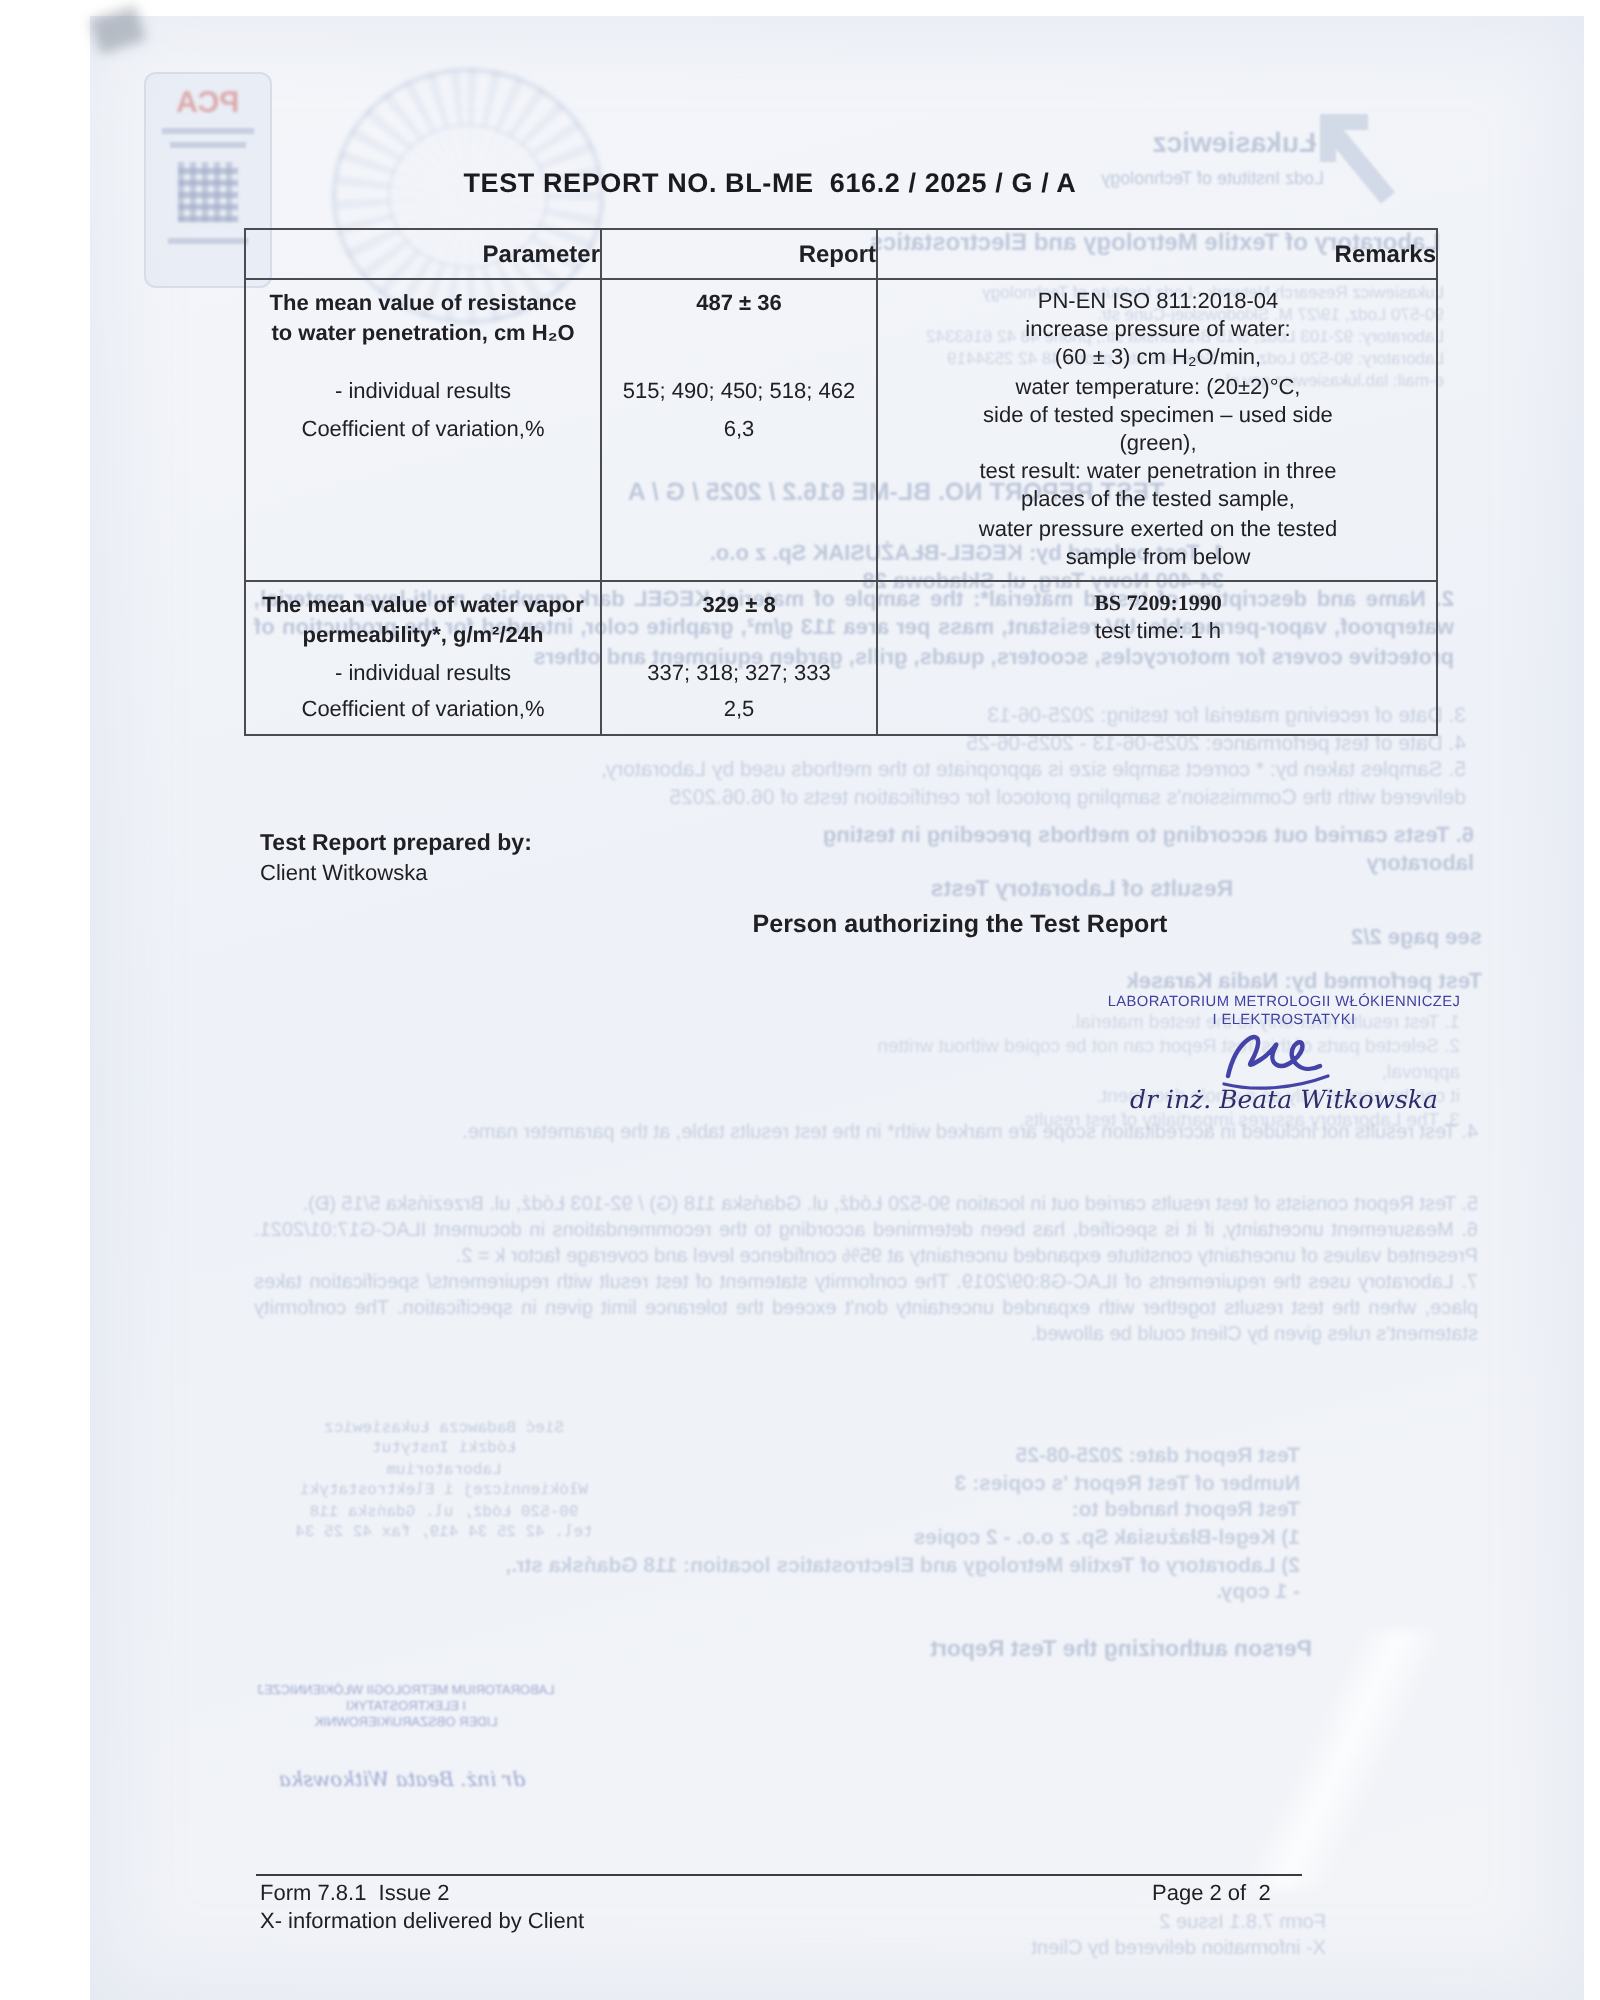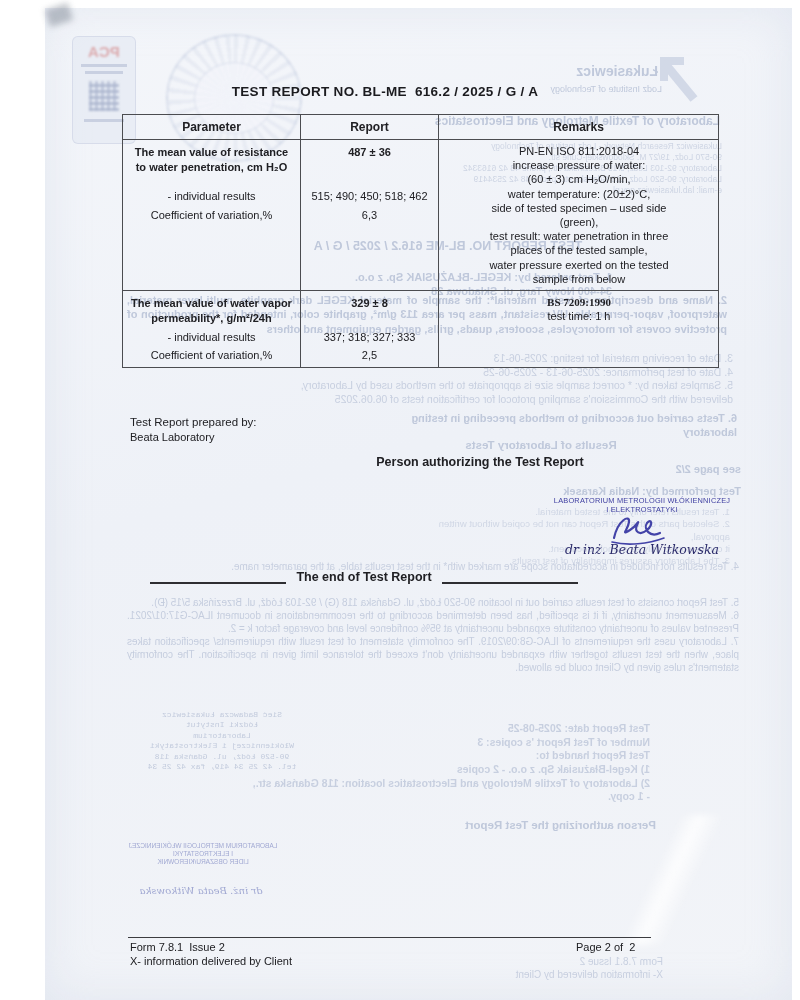--- a/index.html
+++ b/index.html
@@ -33,40 +33,40 @@
               background:rgba(242,244,249,.72);}
   .crease{position:absolute;left:575px;top:815px;width:190px;height:130px;filter:blur(3px);
           background:linear-gradient(115deg,transparent 42%,rgba(255,255,255,.8) 50%,transparent 60%);}
   .stampm-blue{color:rgba(122,132,192,.8);}
   
   .content{position:absolute;inset:0;z-index:2;}
   .title{position:absolute;left:180px;top:84px;width:410px;text-align:center;
          font-weight:700;font-size:13.5px;letter-spacing:.3px;white-space:pre;color:#1b1b1f;}
   table.results{position:absolute;left:122px;top:114px;width:596px;border-collapse:collapse;table-layout:fixed;}
   table.results td,table.results th{border:1.2px solid #4b4c50;vertical-align:top;padding:0;}
-  table.results th{height:24px;vertical-align:middle;text-align:center;font-size:12px;font-weight:700;margin-top:44px;}
+  table.results th{height:24px;vertical-align:middle;text-align:right;font-size:12px;font-weight:700;margin-top:44px;}
   .c-param,.c-val,.c-rem{font-size:11px;text-align:center;}
   .c-param{padding:5px 8px 4px 8px !important;}
   .c-val{padding:5px 4px 4px 4px !important;text-align:center;}
   .c-rem{padding:4px 6px 4px 7px !important;}
   .c-rem div{line-height:14.2px;white-space:pre-line;}
   .l1,.l2,.l3{white-space:pre-line;line-height:15px;}
   .bold{font-weight:700;}
   tr.r1 .l1{min-height:43px;}
   tr.r1 .l2{margin-top:1px;}
   tr.r1 .l3{margin-top:4px;}
   tr.r2 .l1{min-height:32px;}
   tr.r2 .l2{margin-top:2px;}
   tr.r2 .l3{margin-top:3px;}
   tr.r1 .rem-title{font-weight:400;}
   tr.r2 .rem-title{font-weight:700;font-family:Liberation Serif, serif;}
   td.cond{padding:7px 10px !important;font-size:11px;line-height:15px;}
   .cond-text{white-space:pre-line;}
   .prepared{position:absolute;left:130px;top:415px;font-size:11px;line-height:15px;}
-  .prepared .lbl{font-weight:400;font-size:11.5px;}
+  .prepared .lbl{font-weight:700;font-size:11.5px;}
   .authorizing{position:absolute;left:330px;top:455px;width:300px;text-align:center;
                font-weight:700;font-size:12.5px;}
   .stamp{position:absolute;left:543px;top:496px;width:198px;text-align:center;color:#4040a2;}
   .stamp .s1{font-size:7.4px;letter-spacing:.2px;line-height:9px;}
   .stamp .s3{font-family:"Liberation Serif",serif;font-weight:600;font-size:13px;letter-spacing:.4px;margin-top:1px;}
   .stamp .sig{margin:-2px auto -6px auto;display:block;}
   .stamp .nm{font-family:"DejaVu Serif",serif;font-style:italic;font-size:12.5px;color:#2c2c6b;}
   .endline{position:absolute;left:150px;top:568px;width:428px;display:flex;align-items:flex-end;}
   .endline .rule{flex:1;border-bottom:2px solid #2e2e32;height:14px;}
   .endline .lbl{font-weight:700;font-size:12.5px;margin:0 10px;white-space:pre;}
@@ -214,39 +214,34 @@
       <td class="c-rem">
         <div class="rem-title">BS 7209:1990</div>
         <div>test time: 1 h</div>
       </td>
     </tr>
   </tbody>
     </table>
 
   <div class="prepared">
     <div class="lbl">Test Report prepared by:</div>
-    <div>Beata Laboratory</div>
+    <div>Client Witkowska</div>
   </div>
 
   <div class="authorizing">Person authorizing the Test Report</div>
 
   <div class="stamp">
     <div class="s1">LABORATORIUM METROLOGII WŁÓKIENNICZEJ</div>
     <div class="s1">I ELEKTROSTATYKI</div>
     <svg class="sig" width="76" height="36" viewBox="0 0 76 36">
       <path d="M10 26 C 14 8, 26 2, 25 10 C 24 18, 16 24, 26 18 C 33 14, 36 6, 33 13 C 30 20, 36 24, 43 18 C 50 12, 47 6, 43 11 C 39 17, 46 26, 56 21" stroke="#4343a8" stroke-width="2.2" fill="none" stroke-linecap="round"></path>
       <path d="M8 30 C 24 34, 44 32, 60 26" stroke="#4343a8" stroke-width="1.6" fill="none" stroke-linecap="round"></path>
     </svg>
     <div class="nm">dr inż. Beata Witkowska</div>
   </div>
 
-  <div class="endline">
-    <div class="rule"></div>
-    <div class="lbl">The end of Test Report</div>
-    <div class="rule"></div>
-  </div>
 
   <div class="f-rule"></div>
   <div class="f-form">Form 7.8.1  Issue 2</div>
   <div class="f-page">Page 2 of  2</div>
   <div class="f-note">X- information delivered by Client</div>
 
 </div>
 
 </body></html>

